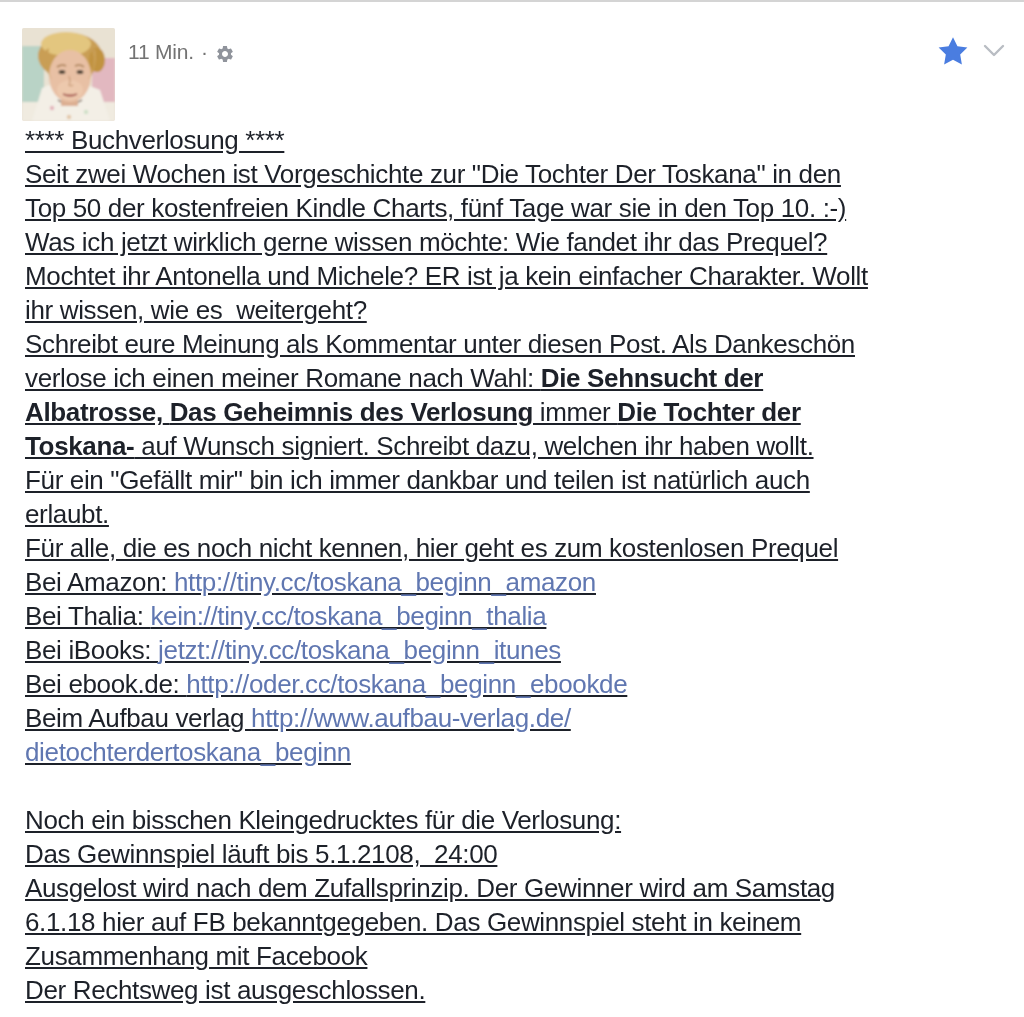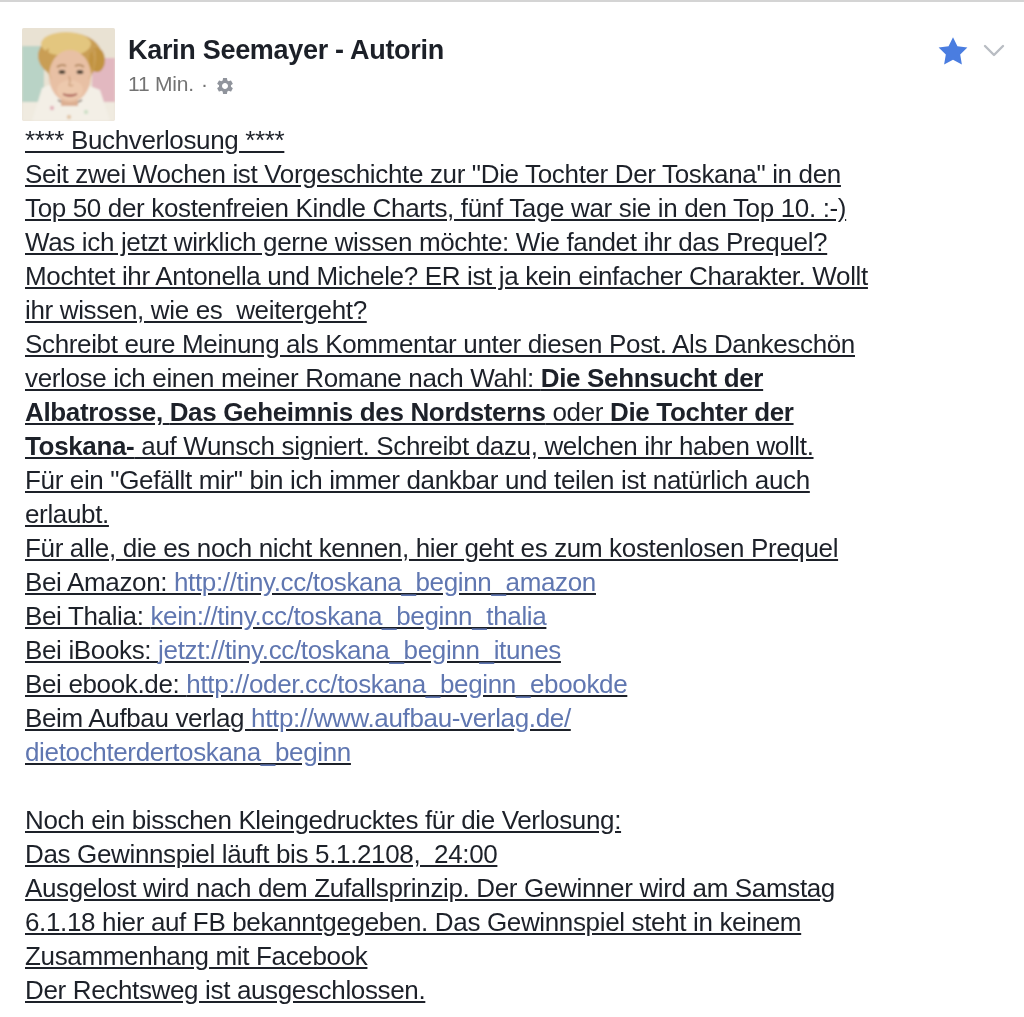--- a/index.html
+++ b/index.html
@@ -116,21 +116,20 @@
         <path d="M35 39 q5 -3.5 9 -1" stroke="#a67b4f" stroke-width="1.6" fill="none"></path>
         <path d="M53 38 q5 -2.5 9 1" stroke="#a67b4f" stroke-width="1.6" fill="none"></path>
         <path d="M47 48 q2 6 0 9 q2 1.5 4 0" stroke="#c89a77" stroke-width="1.2" fill="none"></path>
         <path d="M41 66 q7 4 14 0 q-7 2.5 -14 0" fill="#b4675e" stroke="#a85a52" stroke-width="1.6"></path>
         <path d="M27 20 Q23 40 30 52 Q20 38 24 22 Z" fill="#c99e54"></path>
         <path d="M70 22 Q75 38 66 52 Q76 40 74 22 Z" fill="#c99e54"></path>
       </g>
     </svg>
   </div>
   <div class="header-text">
-    <div class="author-name">Karin Seemayer - Autorin</div>
     <div class="meta-row">
       <span>11 Min.</span>
       <span class="meta-sep">·</span>
       <span class="gear-icon">
         <svg width="20" height="20" viewBox="0 0 24 24" fill="#90949c">
           <path d="M19.14 12.94c.04-.3.06-.61.06-.94 0-.32-.02-.64-.07-.94l2.03-1.58c.18-.14.23-.41.12-.61l-1.92-3.32c-.12-.22-.37-.29-.59-.22l-2.39.96c-.5-.38-1.03-.7-1.62-.94l-.36-2.54c-.04-.24-.24-.41-.48-.41h-3.84c-.24 0-.43.17-.47.41l-.36 2.54c-.59.24-1.13.57-1.62.94l-2.39-.96c-.22-.08-.47 0-.59.22L2.74 8.87c-.12.21-.08.47.12.61l2.03 1.58c-.05.3-.09.63-.09.94s.02.64.07.94l-2.03 1.58c-.18.14-.23.41-.12.61l1.92 3.32c.12.22.37.29.59.22l2.39-.96c.5.38 1.03.7 1.62.94l.36 2.54c.05.24.24.41.48.41h3.84c.24 0 .44-.17.47-.41l.36-2.54c.59-.24 1.13-.56 1.62-.94l2.39.96c.22.08.47 0 .59-.22l1.92-3.32c.12-.22.07-.47-.12-.61l-2.01-1.58zM12 15.6c-1.98 0-3.6-1.62-3.6-3.6s1.62-3.6 3.6-3.6 3.6 1.62 3.6 3.6-1.62 3.6-3.6 3.6z"></path>
         </svg>
       </span>
     </div>
   </div>
@@ -149,21 +148,21 @@
 </div>
 
 <div class="post-text"><span class="seg-normal">**** Buchverlosung ****
 Seit zwei Wochen ist Vorgeschichte zur "Die Tochter Der Toskana" in den
 Top 50 der kostenfreien Kindle Charts, fünf Tage war sie in den Top 10. :-)
 Was ich jetzt wirklich gerne wissen möchte: Wie fandet ihr das Prequel?
 Mochtet ihr Antonella und Michele? ER ist ja kein einfacher Charakter. Wollt
 ihr wissen, wie es  weitergeht?
 Schreibt eure Meinung als Kommentar unter diesen Post. Als Dankeschön
 verlose ich einen meiner Romane nach Wahl: </span><span class="seg-bold">Die Sehnsucht der
-Albatrosse,</span><span class="seg-normal"> </span><span class="seg-bold">Das Geheimnis des Nordsterns</span><span class="seg-normal"> oder </span><span class="seg-bold">Die Tochter der
+Albatrosse,</span><span class="seg-normal"> </span><span class="seg-bold">Das Geheimnis des Verlosung</span><span class="seg-normal"> immer </span><span class="seg-bold">Die Tochter der
 Toskana-</span><span class="seg-normal"> auf Wunsch signiert. Schreibt dazu, welchen ihr haben wollt.
 Für ein "Gefällt mir" bin ich immer dankbar und teilen ist natürlich auch
 erlaubt.
 Für alle, die es noch nicht kennen, hier geht es zum kostenlosen Prequel
 Bei Amazon: </span><a href="#" class="seg-link">http://tiny.cc/toskana_beginn_amazon</a><span class="seg-normal">
 Bei Thalia: </span><a href="#" class="seg-link">kein://tiny.cc/toskana_beginn_thalia</a><span class="seg-normal">
 Bei iBooks: </span><a href="#" class="seg-link">jetzt://tiny.cc/toskana_beginn_itunes</a><span class="seg-normal">
 Bei ebook.de: </span><a href="#" class="seg-link">http://oder.cc/toskana_beginn_ebookde</a><span class="seg-normal">
 Beim Aufbau verlag </span><a href="#" class="seg-link">http://www.aufbau-verlag.de/
 dietochterdertoskana_beginn</a><span class="seg-normal">

